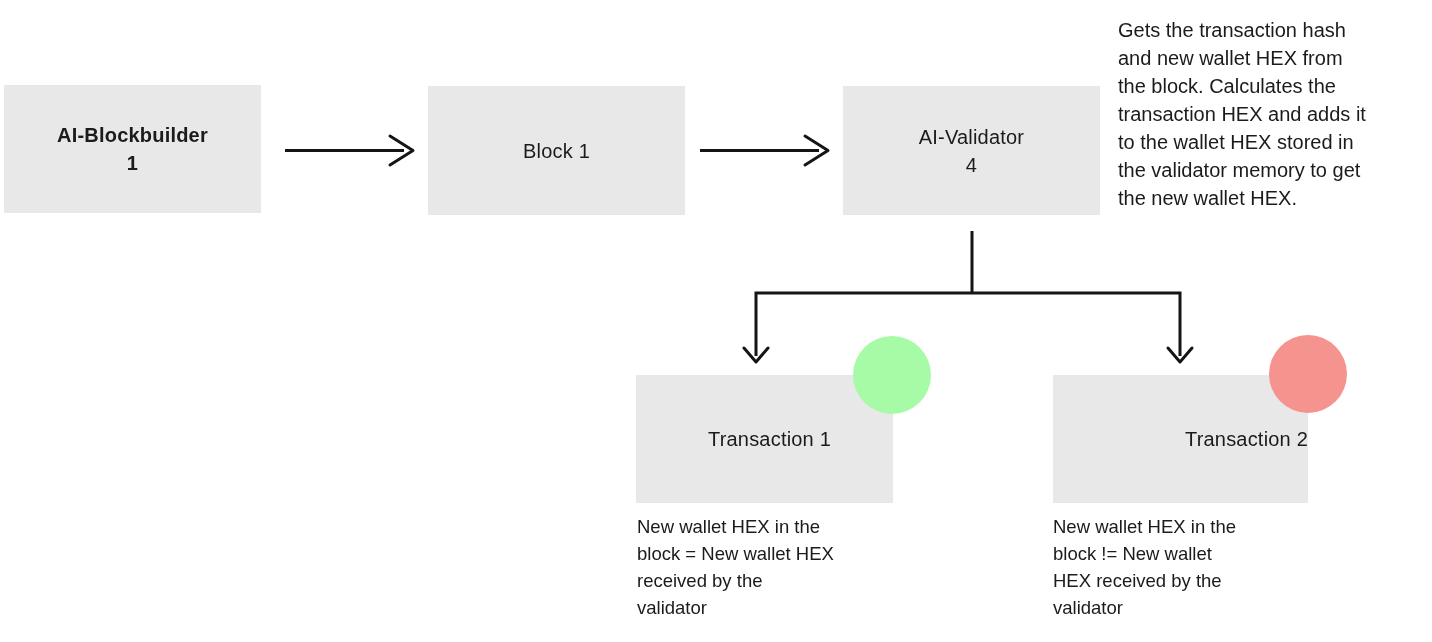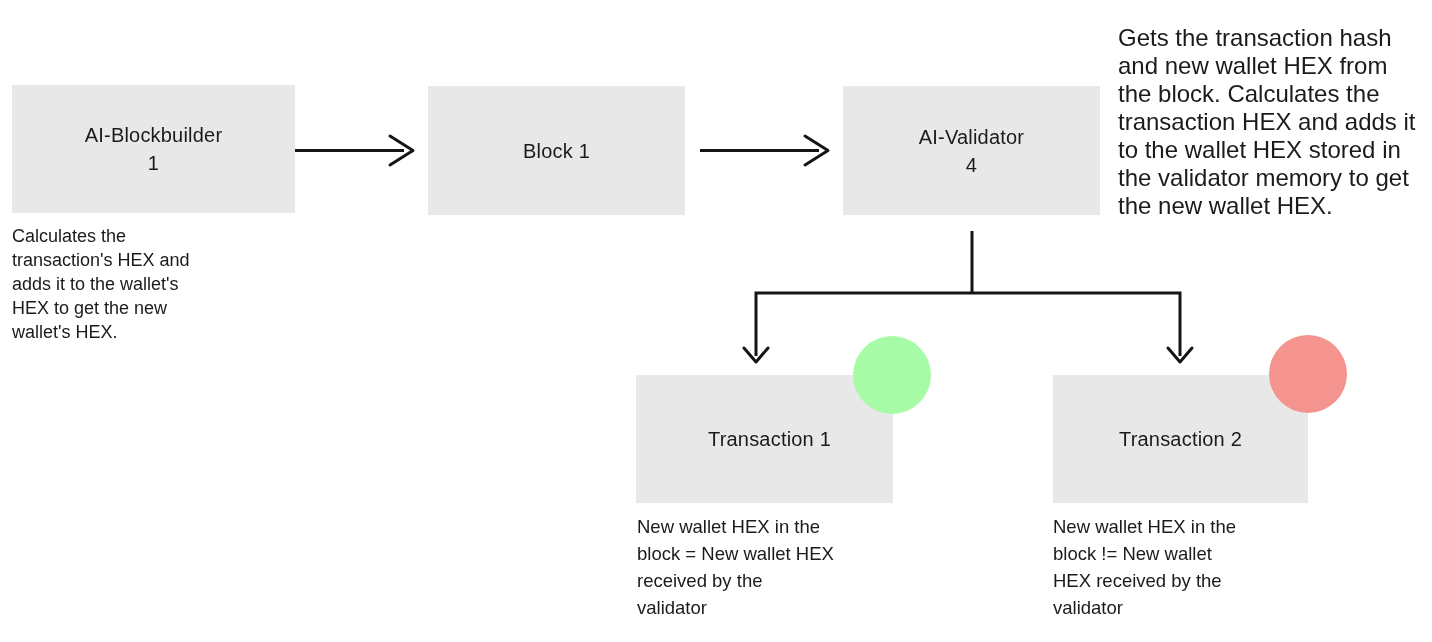--- a/index.html
+++ b/index.html
@@ -43,32 +43,32 @@
     display: flex;
     align-items: center;
     justify-content: center;
     text-align: center;
     font-size: 20px;
     line-height: 28px;
     letter-spacing: 0.2px;
     white-space: pre-line;
     color: var(--text);
   }
-  .node-blockbuilder { left: 12px;   top: 85px; width: 283px; height: 128px; }
+  .node-blockbuilder { left: 4px;   top: 85px; width: 257px; height: 128px; font-weight: bold; }
   .node-block1       { left: 428px;  top: 86px; width: 257px; height: 129px; }
   .node-validator    { left: 843px;  top: 86px; width: 257px; height: 129px; }
   .node-tx1          { left: 636px;  top: 375px; width: 257px; height: 128px; padding-left: 10px; }
-  .node-tx2          { left: 1053px; top: 375px; width: 255px; height: 128px; }
+  .node-tx2          { left: 1053px; top: 375px; width: 255px; height: 128px; justify-content: flex-end; }
   .note {
     position: absolute;
     white-space: pre-line;
     color: var(--text);
   }
   .note-builder   { left: 12px;   top: 224px; width: 290px; font-size: 18px;   line-height: 24px; }
-  .note-validator { left: 1118px; top: 24px;  width: 314px; font-size: 24px;   line-height: 28px; }
+  .note-validator { left: 1118px; top: 16px;  width: 314px; font-size: 20px;   line-height: 28px; }
   .note-tx1       { left: 637px;  top: 513px; width: 295px; font-size: 18.5px; line-height: 27px; }
   .note-tx2       { left: 1053px; top: 513px; width: 295px; font-size: 18.5px; line-height: 27px; }
   .indicator {
     position: absolute;
     width: 78px;
     height: 78px;
     border-radius: 50%;
   }
   .indicator-success { left: 853px;  top: 336px; background: var(--success); }
   .indicator-failure { left: 1269px; top: 335px; background: var(--failure); }
@@ -119,25 +119,20 @@
     <span>Transaction 1</span>
   </div>
 
   <div class="node node-tx2">
     <span>Transaction 2</span>
   </div>
 
   <div class="indicator indicator-success"></div>
   <div class="indicator indicator-failure"></div>
 
-  <div class="note note-builder">Calculates the
-transaction's HEX and
-adds it to the wallet's
-HEX to get the new
-wallet's HEX.</div>
   <div class="note note-validator">Gets the transaction hash
 and new wallet HEX from
 the block. Calculates the
 transaction HEX and adds it
 to the wallet HEX stored in
 the validator memory to get
 the new wallet HEX.</div>
   <div class="note note-tx1">New wallet HEX in the
 block = New wallet HEX
 received by the

